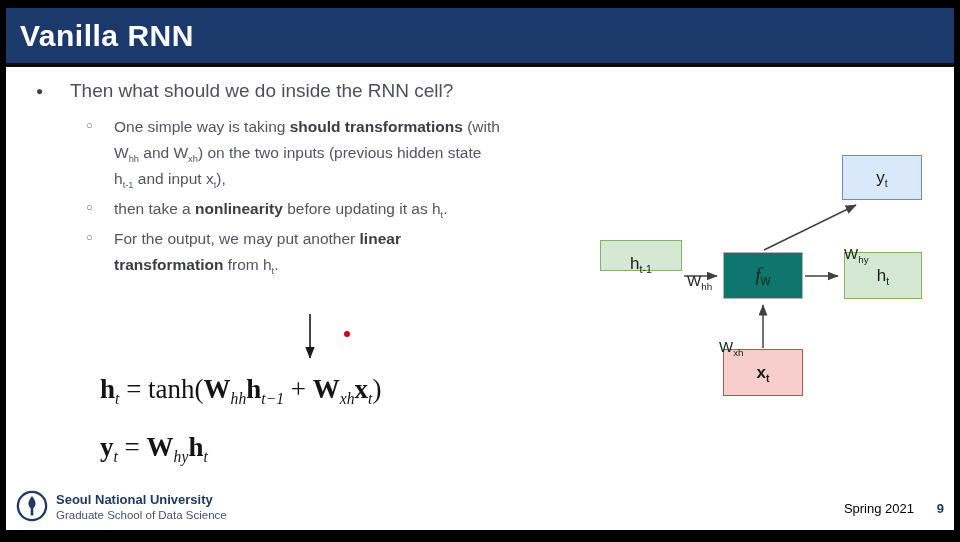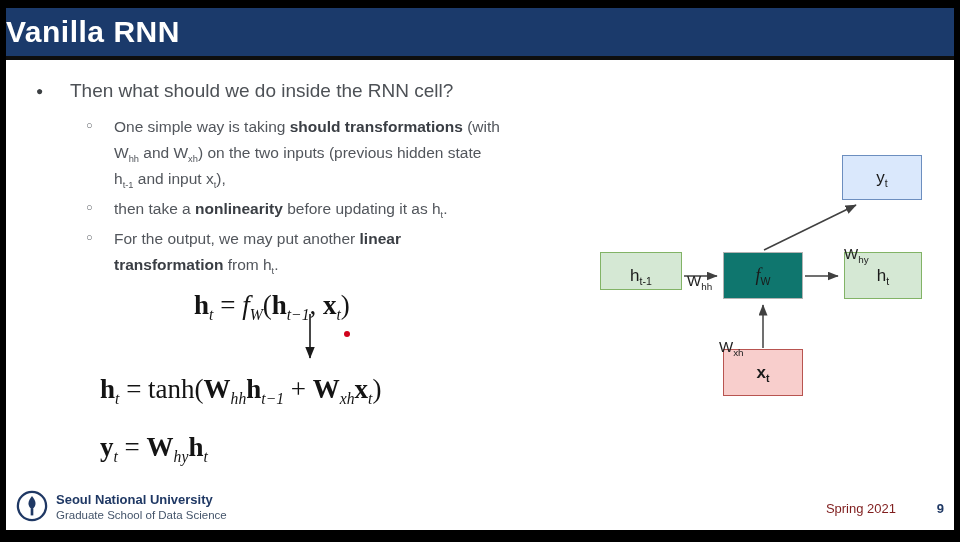--- a/index.html
+++ b/index.html
@@ -6,22 +6,22 @@
   body {
     width:960px; height:542px; background:#000; position:relative;
     font-family:"Liberation Sans", sans-serif; overflow:hidden;
   }
   .slide {
     position:absolute; left:6px; top:8px; width:948px; height:522px;
     background:#fff; overflow:hidden;
   }
   
   .titlebar {
-    height:52px; border-bottom:4px solid #0e0e0e;
-    display:flex; align-items:center; 
+    height:59px; border-bottom:4px solid #0e0e0e;
+    display:flex; align-items:center; padding-left:14px;
   }
   .titlebar h1 { color:#fff; font-size:30px; font-weight:600; letter-spacing:0.5px; }
 
   
   .bullets { position:absolute; left:30px; top:72px; width:545px; }
   .main-bullet { display:flex; align-items:flex-start; color:#4d5156; font-size:19px; }
   .main-bullet .marker { width:34px; font-size:12px; padding-top:4px; color:#3c4043; }
   .subbullets { margin-top:12px; margin-left:50px; }
   .sub-item { display:flex; align-items:flex-start; margin-bottom:4px; color:#52565c; font-size:15.5px; }
   .sub-item .marker { width:28px; font-size:11px; padding-top:5px; color:#5f6368; }
@@ -49,39 +49,39 @@
   
   .overlay { position:absolute; left:0; top:0; width:948px; height:522px; pointer-events:none; }
 
   
   .node {
     position:absolute; text-align:center; font-size:17px; color:#1a1a1a;
     border:1px solid #999; background:#fff;
   }
   .node sub { font-size:62%; }
   .node-y     { left:836px; top:147px; width:80px; height:45px; line-height:43px; }
-  .node-hprev { left:594px; top:244px; width:82px; height:38px; line-height:45px; }
+  .node-hprev { left:594px; top:232px; width:82px; height:31px; line-height:45px; }
   .node-f     { left:717px; top:244px; width:80px; height:47px; line-height:45px; }
   .node-h     { left:838px; top:244px; width:78px; height:47px; line-height:45px; }
   .node-x     { left:717px; top:341px; width:80px; height:47px; line-height:45px;font-weight:bold; }
   .node-f .nmain { font-style:italic; font-family:"Liberation Serif", serif; font-size:18px; }
 
   .edge-label { position:absolute; font-size:15px; color:#222;margin-top:24px; }
   .edge-label sub { font-size:66%; }
   .lbl-whh { left:681px; top:240px; }
   .lbl-wxh { left:713px; top:306px; }
   .lbl-why { left:838px; top:213px; }
 
   
   .footer { position:absolute; left:0; bottom:0; width:100%; height:42px; background:#fff; }
   .footer .logo { position:absolute; left:10px; top:2px; }
   .inst { position:absolute; left:50px; top:4px; }
   .inst-name { font-size:13px; font-weight:700; color:#1f3864; }
   .inst-school { font-size:11.5px; color:#44546a; margin-top:2px; }
-  .semester { position:absolute; right:58px; top:13px; font-size:13px; color:#7f1d1d; }
+  .semester { position:absolute; right:40px; top:13px; font-size:13px; color:#000000; }
   .pagenum  { position:absolute; right:10px; top:13px; font-size:13px; font-weight:700; color:#1f3864; }
 </style>
 </head>
 <body>
 
 <div class="slide">
 
   <header class="titlebar" style="background: rgb(27, 58, 107);">
     <h1>Vanilla RNN</h1>
   </header>
@@ -103,21 +103,20 @@
         <span class="btext"><span>then take a </span><span class="b">nonlinearity</span><span> before updating it as h</span><sub>t</sub><span>.</span></span>
       </div>
       <div class="sub-item">
         <span class="marker">○</span>
         <span class="btext"><span>For the output, we may put another </span><span class="b">linear
 transformation</span><span> from h</span><sub>t</sub><span>.</span></span>
       </div>
     </div>
   </div>
 
-  <div class="equation eq1"><span class="b">h</span><sub class="i">t</sub><span> = </span><span class="i">f</span><sub class="i">W</sub><span>(</span><span class="b">h</span><sub class="i">t−1</sub><span>, </span><span class="b">x</span><sub class="i">t</sub><span>)</span></div>
   <div class="equation eq2"><span class="b">h</span><sub class="i">t</sub><span> = tanh(</span><span class="b">W</span><sub class="i">hh</sub><span class="b">h</span><sub class="i">t−1</sub><span> + </span><span class="b">W</span><sub class="i">xh</sub><span class="b">x</span><sub class="i">t</sub><span>)</span></div>
   <div class="equation eq3"><span class="b">y</span><sub class="i">t</sub><span> = </span><span class="b">W</span><sub class="i">hy</sub><span class="b">h</span><sub class="i">t</sub></div>
 
   <div class="laser-dot"></div>
 
   <svg class="overlay" viewBox="0 0 948 522">
     <defs>
       <marker id="arr" markerWidth="9" markerHeight="8" refX="7" refY="3" orient="auto">
         <path d="M0,0 L7.5,3 L0,6 Z" fill="#404040"></path>
       </marker>

